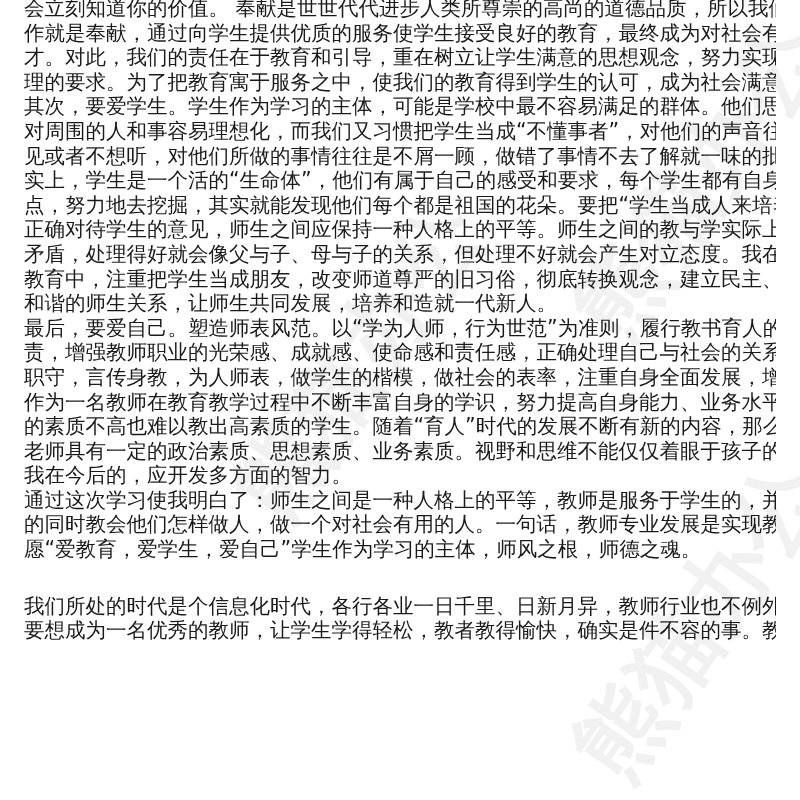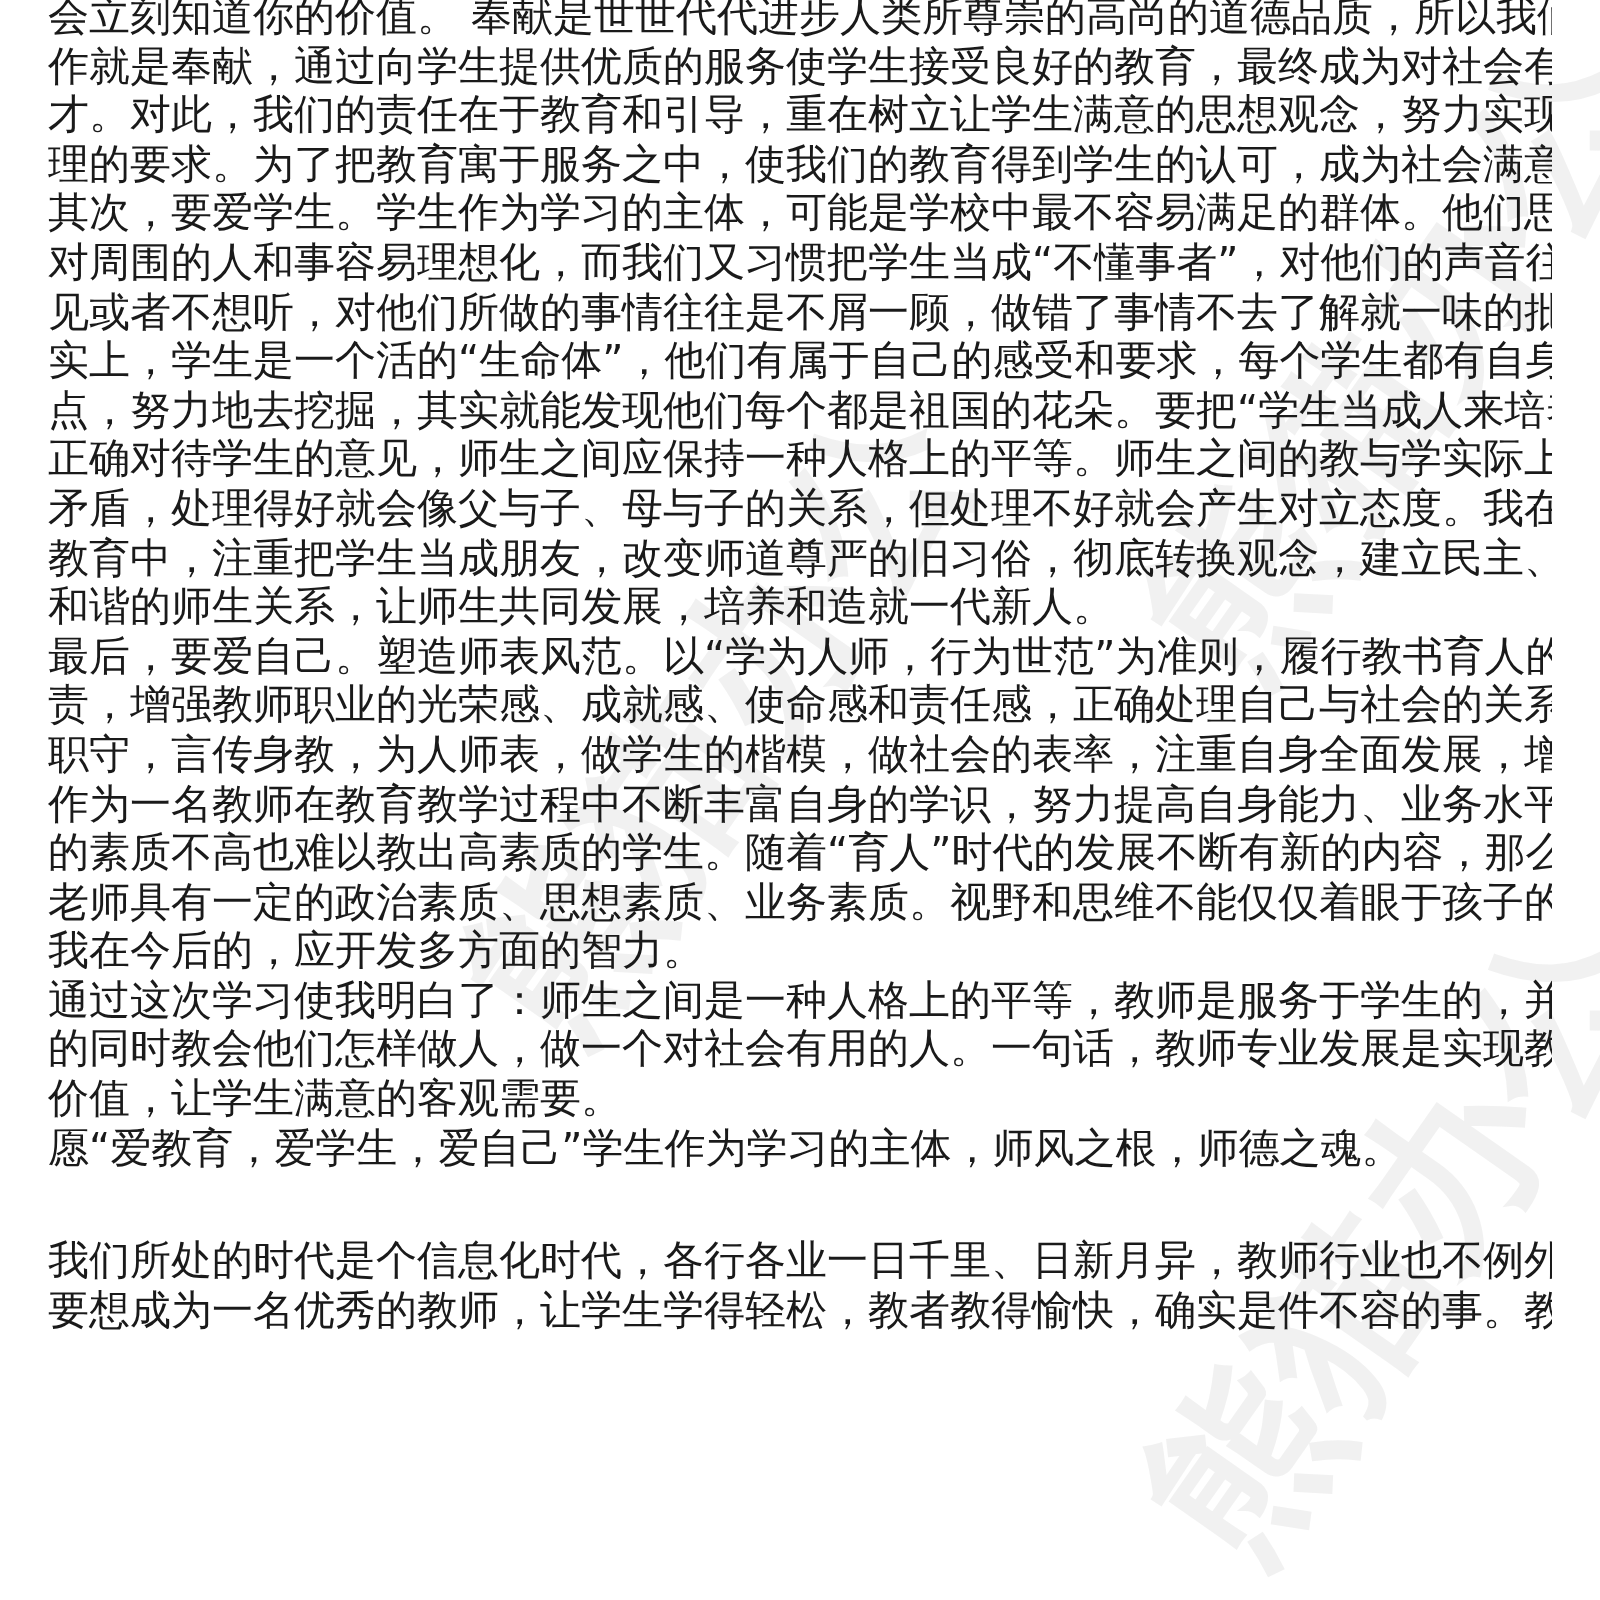--- a/index.html
+++ b/index.html
@@ -70,21 +70,20 @@
   </div>
   <div>
     <span class="line">作为一名教师在教育教学过程中不断丰富自身的学识，努力提高自身能力、业务水平。教师</span>
     <span class="line">的素质不高也难以教出高素质的学生。随着“育人”时代的发展不断有新的内容，那么就要求</span>
     <span class="line">老师具有一定的政治素质、思想素质、业务素质。视野和思维不能仅仅着眼于孩子的现在教</span>
     <span class="line last">我在今后的，应开发多方面的智力。</span>
   </div>
   <div>
     <span class="line">通过这次学习使我明白了：师生之间是一种人格上的平等，教师是服务于学生的，并在服务</span>
     <span class="line">的同时教会他们怎样做人，做一个对社会有用的人。一句话，教师专业发展是实现教师人生</span>
-    <span class="line last">价值，让学生满意的客观需要。</span>
   </div>
   <div>
     <span class="line last">愿“爱教育，爱学生，爱自己”学生作为学习的主体，师风之根，师德之魂。</span>
   </div>
 
   <div class="gap"></div>
 
   <div>
     <span class="line">我们所处的时代是个信息化时代，各行各业一日千里、日新月异，教师行业也不例外，因此，</span>
     <span class="line">要想成为一名优秀的教师，让学生学得轻松，教者教得愉快，确实是件不容的事。教师每天</span>

